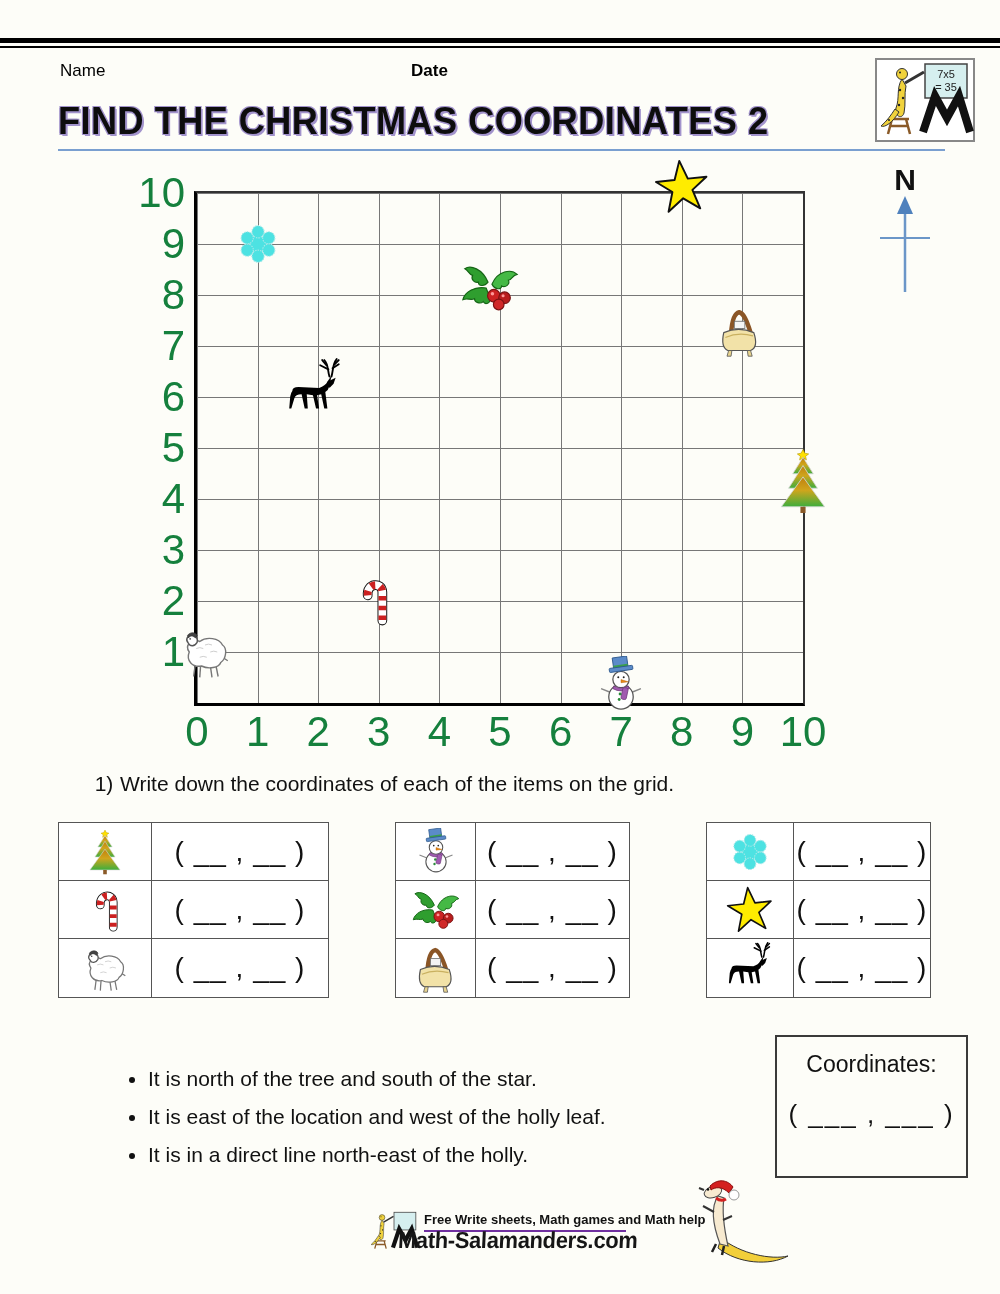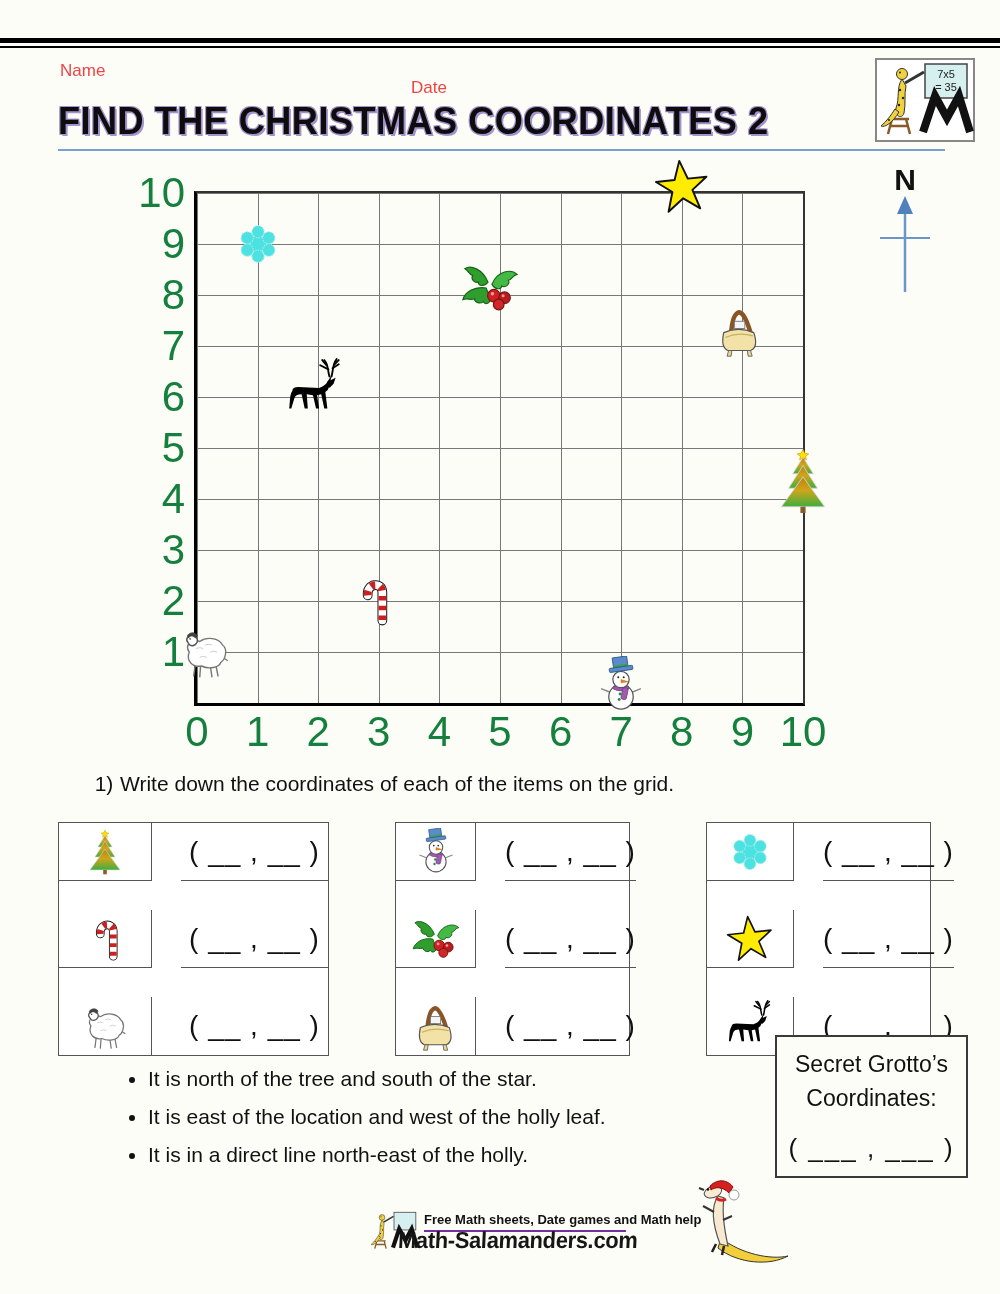--- a/index.html
+++ b/index.html
@@ -5,21 +5,21 @@
   html,body{margin:0;padding:0;background:#e8e8e8;}
   .page{
     position:relative;width:1000px;height:1294px;background:#fdfdf8;
     font-family:"Liberation Sans",sans-serif;color:#1a1a1a;overflow:hidden;
     margin:0 auto;
   }
   .abs{position:absolute;}
   
   .rule-thick{left:0;top:38px;width:1000px;height:5px;background:#000;}
   .rule-thin{left:0;top:46px;width:1000px;height:2px;background:#000;}
-  .field-label{font-size:17px;color:#ef4444;}
+  .field-label{font-size:17px;color:#000000;}
   .title{
     left:58px;top:100px;font-size:38px;font-weight:800;letter-spacing:.5px;
     white-space:nowrap;color:#0d0d0d;transform:scaleX(.95);transform-origin:left;
     text-shadow:2px 2px 0 #a293cc,-1px 1px 0 #a293cc,1px -1px 0 #a293cc,-1px -1px 0 #a293cc;
   }
   .title-underline{left:58px;top:149px;width:887px;height:2px;background:#7a9fd0;}
   
   .grid-area{
     left:194px;top:191px;width:606px;height:510px;box-sizing:content-box;
     border-style:solid;border-color:#333 #333 #000 #000;border-width:2px 2px 3px 3px;
@@ -30,21 +30,21 @@
   }
   .axis-label{position:absolute;font-size:42px;color:#15803d;text-align:center;width:60px;}
   .axis-label.y{width:70px;text-align:right;height:52px;line-height:52px;}
   .grid-item{position:absolute;}
   
   .question{font-size:21px;color:#111;white-space:nowrap;}
   .q-number{display:inline-block;width:32px;}
   .clue-list{left:118px;top:1060px;margin:0;padding-left:30px;width:660px;}
   .clue-list li{font-size:21px;line-height:38px;color:#111;}
   
-  .coord-table{position:absolute;top:822px;display:grid;grid-auto-rows:58px;border:1.5px solid #555;background:#fff;gap:29px;}
+  .coord-table{position:absolute;top:822px;display:grid;grid-auto-rows:58px;border:1.5px solid #555;background:#fff;}
   .coord-table .cell{display:flex;align-items:center;justify-content:center;}
   .coord-table .icon-cell{border-right:1px solid #555;}
   .coord-table .cell.hdiv{border-bottom:1px solid #555;}
   .ans-text{font-size:28px;letter-spacing:1px;color:#111;font-weight:500;white-space:nowrap;}
   
   .grotto-box{left:775px;top:1035px;width:193px;height:143px;border:2px solid #3a3a3a;background:#fdfdf8;
     display:flex;flex-direction:column;align-items:center;box-sizing:border-box;padding-top:10px;}
   .grotto-box .gline{font-size:23px;line-height:34px;color:#111;}
   .grotto-box .gans{font-size:26px;margin-top:18px;letter-spacing:2px;color:#111;}
   
@@ -188,21 +188,21 @@
     </symbol>
   </defs>
 </svg>
 
 <div class="page">
 
   <div class="abs rule-thick"></div>
   <div class="abs rule-thin"></div>
 
   <div class="abs field-label" style="left:60px;top:61px;">Name</div>
-  <div class="abs field-label" style="left:411px;top:78px;">Date</div>
+  <div class="abs field-label" style="left:411px;top:61px;font-weight:bold;">Date</div>
 
   <svg class="abs" style="left:875px;top:58px;" width="100" height="84" viewBox="0 0 100 84">
     <rect x="1" y="1" width="98" height="82" fill="#ffffff" stroke="#888" stroke-width="2"></rect>
     <use href="#sym-msal" width="100" height="84"></use>
     <text x="71" y="20" font-size="11" text-anchor="middle" fill="#222" font-family="Liberation Sans, sans-serif">7x5</text>
     <text x="71" y="33" font-size="11" text-anchor="middle" fill="#222" font-family="Liberation Sans, sans-serif">= 35</text>
   </svg>
 
   <div class="abs title">FIND THE CHRISTMAS COORDINATES 2</div>
   <div class="abs title-underline"></div>
@@ -301,29 +301,28 @@
       </div>
   </div>
 
   <ul class="abs clue-list">
     <li>It is north of the tree and south of the star.</li>
     <li>It is east of the location and west of the holly leaf.</li>
     <li>It is in a direct line north-east of the holly.</li>
   </ul>
 
   <div class="abs grotto-box">
-    <div class="gline">Secret Grotto’s</div>
     <div class="gline">Coordinates:</div>
     <div class="gans">( ___ , ___ )</div>
   </div>
 
   <svg class="abs" style="left:368px;top:1208px;" width="52" height="46" viewBox="0 0 100 84">
     <use href="#sym-msal" width="100" height="84"></use>
   </svg>
-  <div class="abs footer-tagline">Free Math sheets, Date games and Math help</div>
+  <div class="abs footer-tagline">Free Write sheets, Math games and Math help</div>
   <div class="abs footer-underline"></div>
   <div class="abs footer-site">Math-Salamanders.com</div>
 
   <svg class="abs" style="left:666px;top:1176px;" width="130" height="95" viewBox="0 0 130 95">
     <path d="M55 62 C75 78 105 84 122 80 C104 90 72 88 52 72 Z" fill="#f2cf3a" stroke="#333" stroke-width="1"></path>
     <path d="M52 20 C44 32 48 52 54 68 L62 70 C58 52 56 34 58 22 Z" fill="#f7ead0" stroke="#555" stroke-width="1.2"></path>
     <path d="M48 36 L37 30 M57 44 L66 40" stroke="#333" stroke-width="2"></path>
     <path d="M50 68 L46 76 M58 70 L56 79" stroke="#222" stroke-width="2.5"></path>
     <ellipse cx="47" cy="16" rx="9" ry="5.5" transform="rotate(-18 47 16)" fill="#f7ead0" stroke="#444" stroke-width="1"></ellipse>
     <circle cx="42" cy="13.5" r="1.2" fill="#111"></circle>

